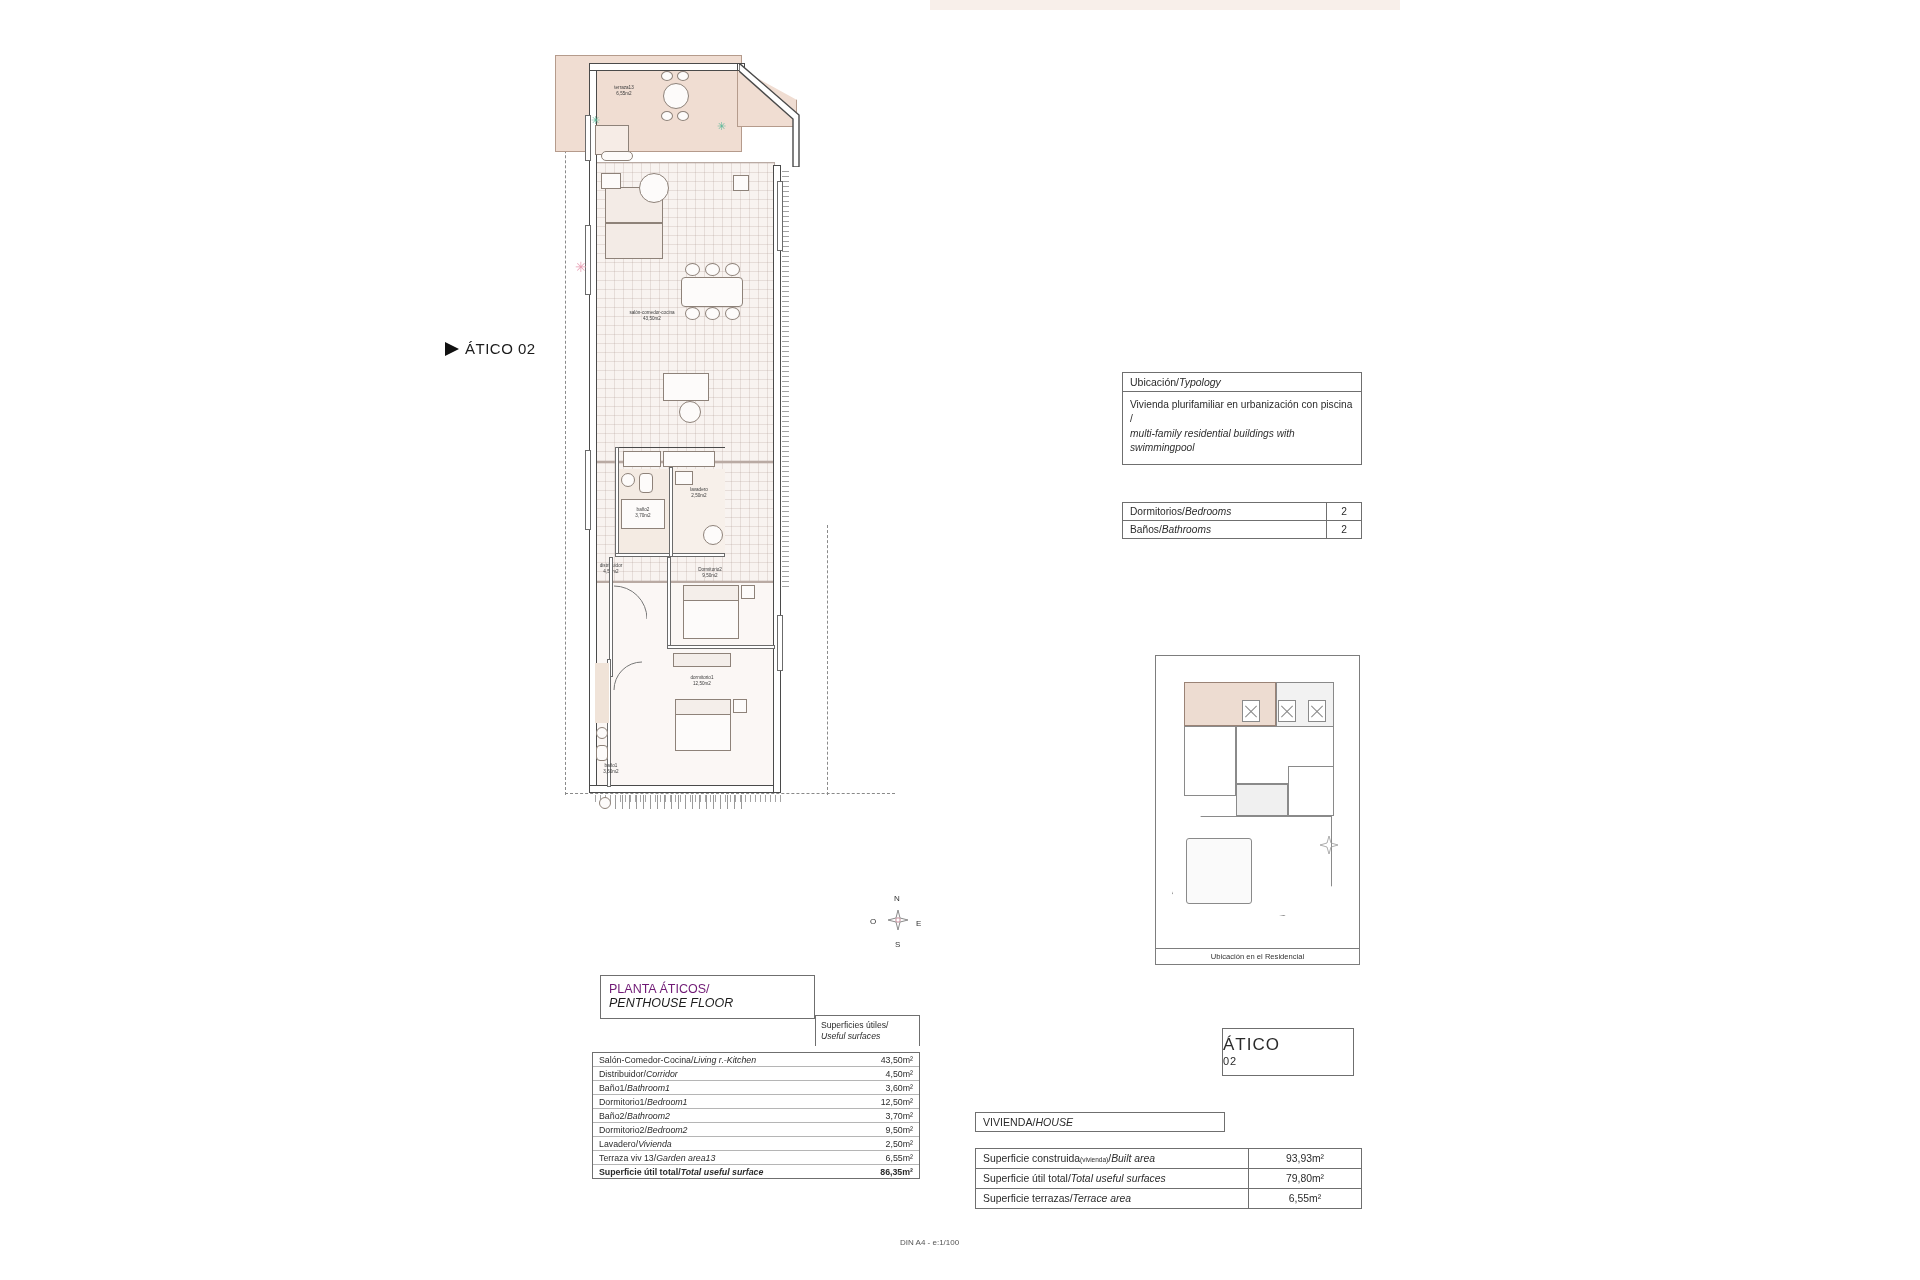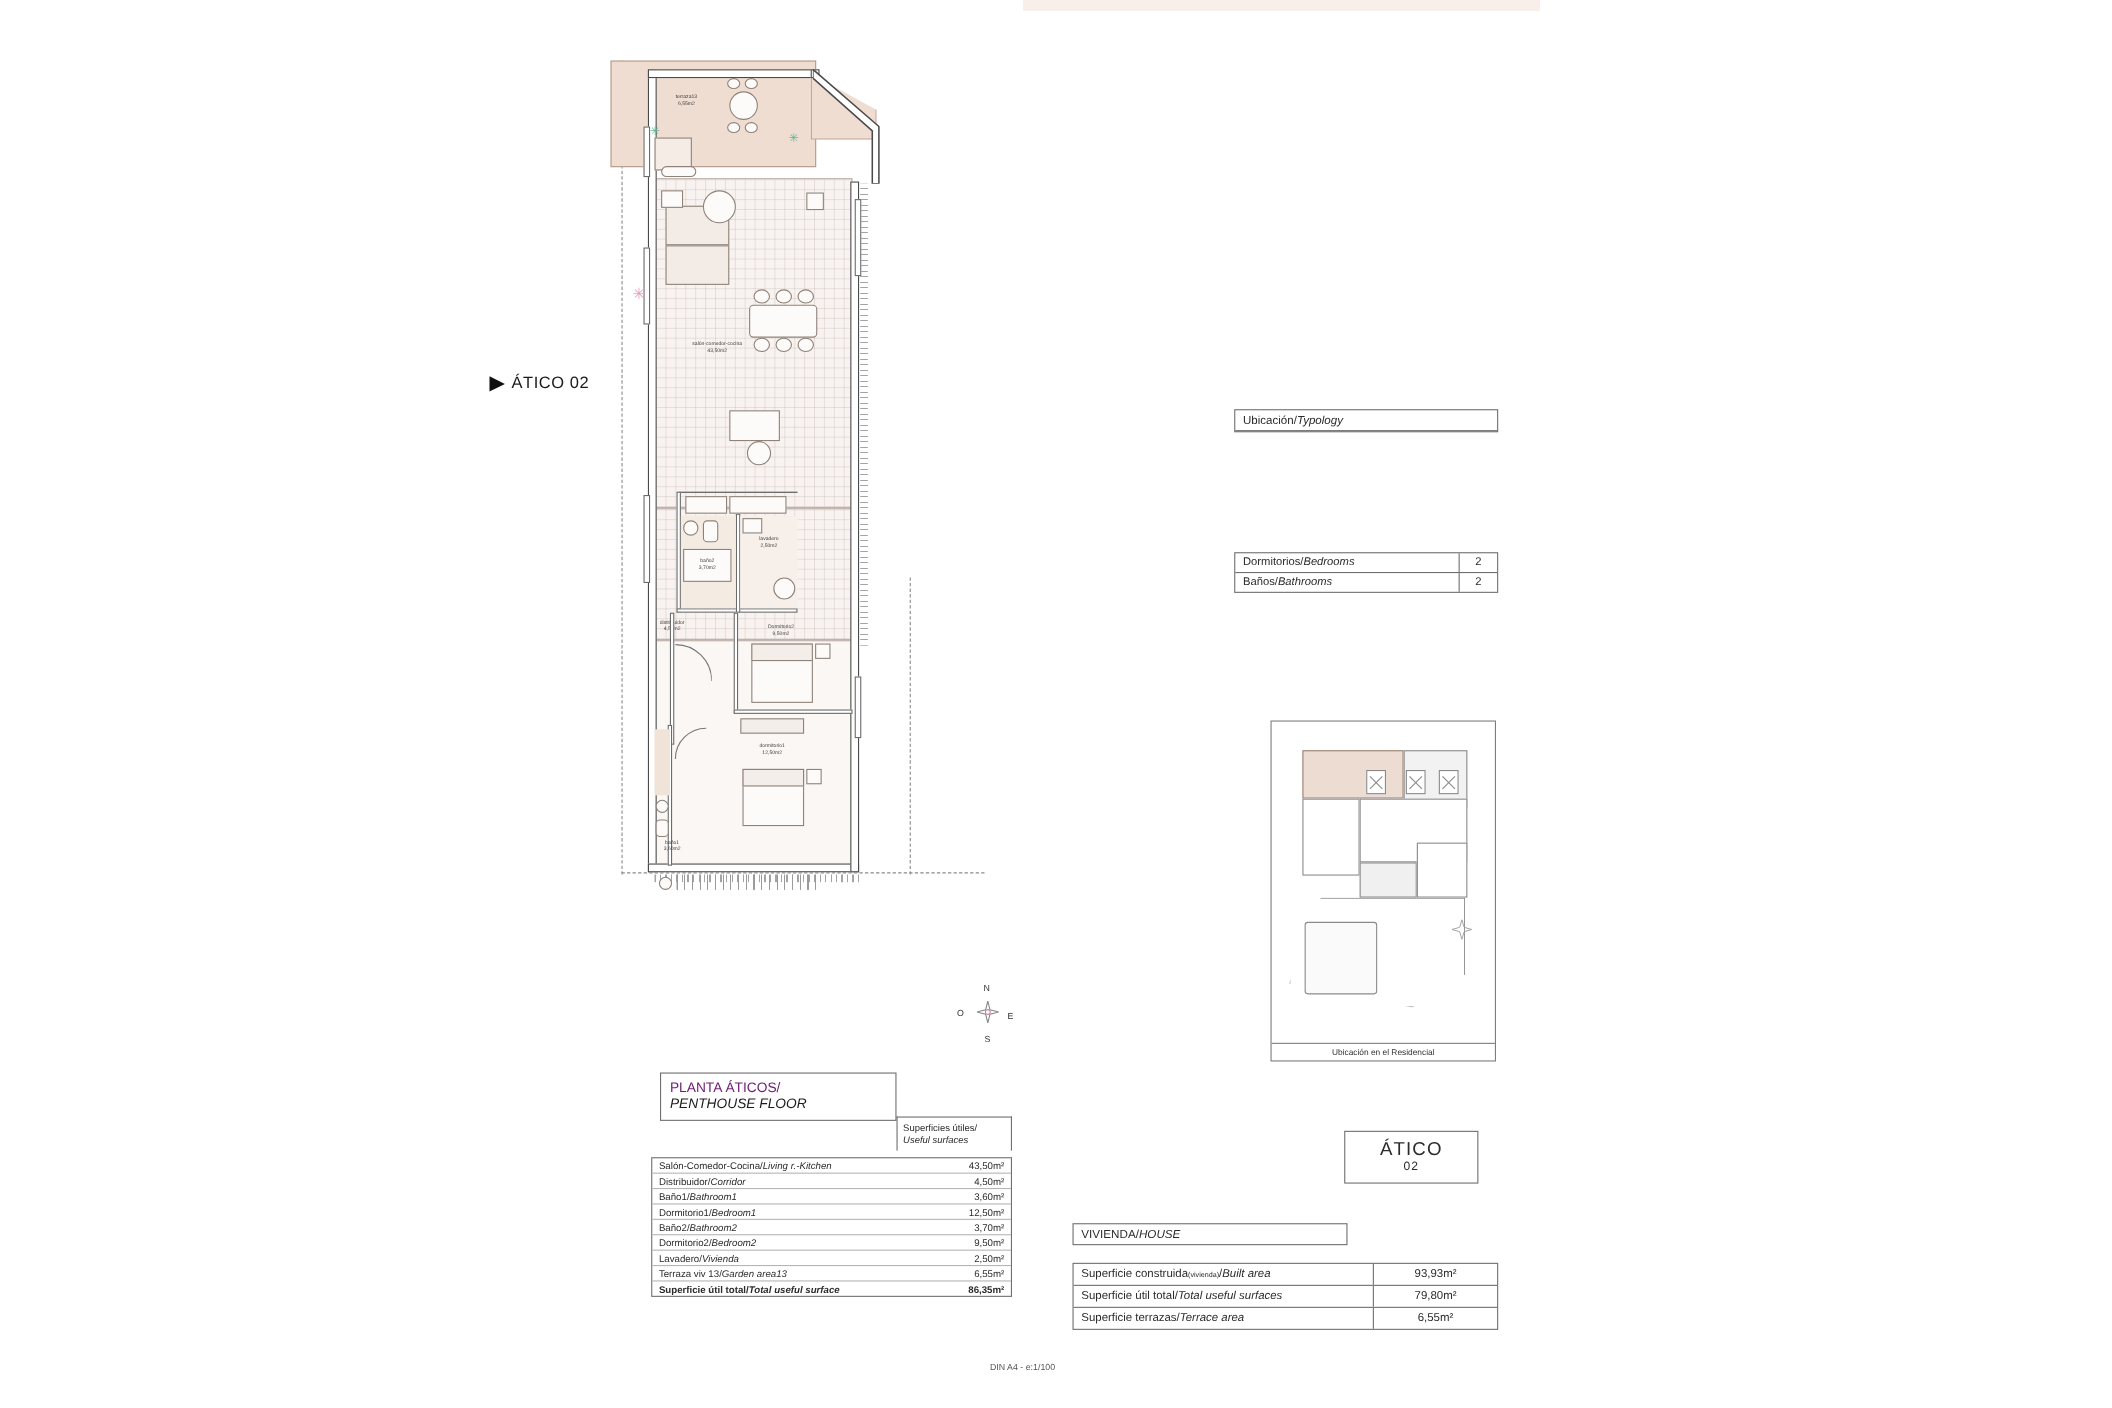--- a/index.html
+++ b/index.html
@@ -79,21 +79,21 @@
 
   .keyplan{position:absolute;left:1155px;top:655px;width:205px;height:310px;border:1px solid #7d7d7d;box-sizing:border-box;background:#fff;}
   .keyplan .cap{position:absolute;left:0;right:0;bottom:0;border-top:1px solid #7d7d7d;text-align:center;font-size:7.6px;padding:3px 0;color:#333;}
   .kp-shape{position:absolute;border:1px solid #8a8a8a;box-sizing:border-box;background:#f2f2f2;}
   .kp-shape.hl{background:#eddcd1;border-color:#9a8376;}
   .kp-x{position:absolute;border:1px solid #8a8a8a;box-sizing:border-box;background:#fff;}
   .kp-x:before,.kp-x:after{content:"";position:absolute;left:0;top:50%;width:100%;height:1px;background:#8a8a8a;transform-origin:center;}
   .kp-x:before{transform:rotate(45deg);}
   .kp-x:after{transform:rotate(-45deg);}
 
-  .aticobox{position:absolute;left:1222px;top:1028px;width:122px;border:1px solid #6f6f6f;box-sizing:border-box;text-align:center;padding:6px 0 8px 0;}
+  .aticobox{position:absolute;left:1222px;top:1028px;width:132px;border:1px solid #6f6f6f;box-sizing:border-box;padding:6px 0 8px 0;}
   .aticobox .a1{font-size:17px;letter-spacing:1px;}
   .aticobox .a2{font-size:11px;letter-spacing:1px;}
 
   .viviendahd{position:absolute;left:975px;top:1112px;width:250px;border:1px solid #6f6f6f;box-sizing:border-box;padding:3px 7px;font-size:10.6px;}
   .viviendahd i{font-style:italic;}
 
   .sumtable{position:absolute;left:975px;top:1148px;width:387px;border:1px solid #6f6f6f;box-sizing:border-box;}
   .sumtable .row{display:flex;border-bottom:1px solid #6f6f6f;font-size:10.4px;}
   .sumtable .row:last-child{border-bottom:none;}
   .sumtable .k{flex:1;padding:4px 7px;}
@@ -314,20 +314,24 @@
       <div class="nm"><span>Superficie útil total/</span><i>Total useful surface</i></div>
       <div class="vl">86,35m²</div>
     </div>
   </div>
 
   <div class="scale">DIN A4 - e:1/100</div>
 
   <div class="typo">
     <div class="hd">
       <span>Ubicación/</span><i>Typology</i>
+    </div>
+    <div class="bd">
+      <div>Vivienda plurifamiliar en urbanización con piscina  /</div>
+      <i>multi-family residential buildings with swimmingpool</i>
     </div>
   </div>
 
   <div class="counts">
     <div class="row">
       <div class="k"><span>Dormitorios/</span><i>Bedrooms</i></div>
       <div class="v">2</div>
     </div>
     <div class="row">
       <div class="k"><span>Baños/</span><i>Bathrooms</i></div>

